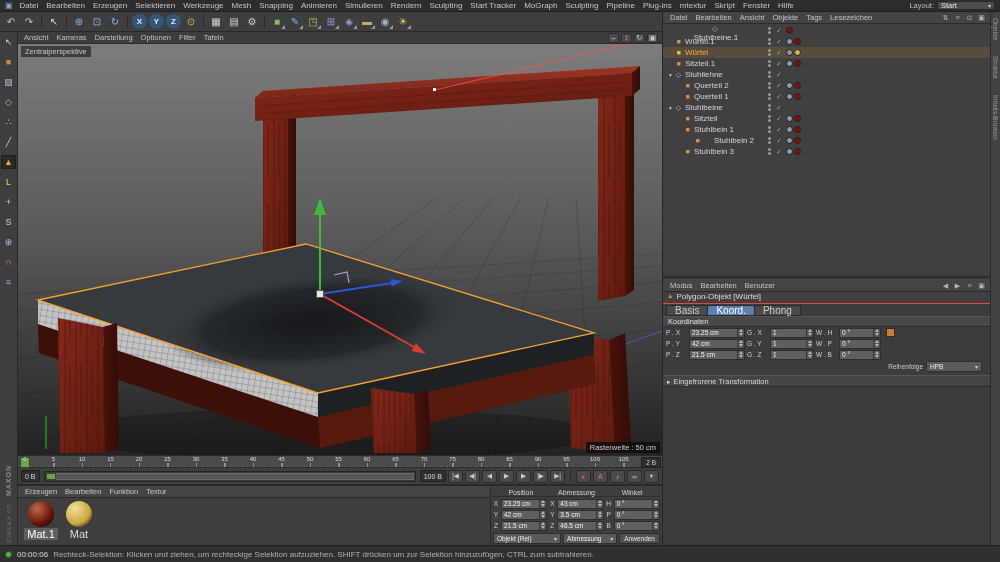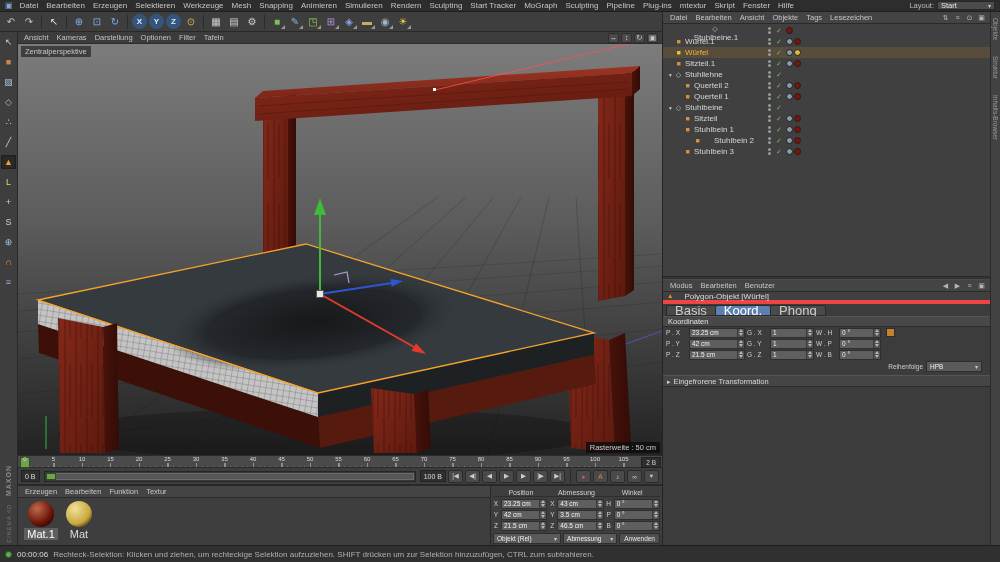--- a/index.html
+++ b/index.html
@@ -95,24 +95,24 @@
   .oic{width:9px;font-size:7px;text-align:center;margin-right:2px;flex:none}
   .onm{font-size:8px;color:#d6d6d6}
   .om-row.sel .onm{color:#f6b23c}
   .odots{display:flex;flex-direction:column;gap:1px;width:9px;align-items:center;flex:none}
   .odot{width:3px;height:3px;border-radius:50%;background:#9a9a9a}
   .ochk{width:10px;color:#6cc24f;font-size:7px;text-align:center;flex:none}
   .otags{display:flex;gap:1px;margin-left:2px}
   .otag{width:7px;height:7px;border-radius:50%;border:1px solid #1e1e1e}
   .splitter{height:4px;background:#333;border-top:1px solid #2a2a2a;border-bottom:1px solid #4a4a4a}
   .am{flex:1;background:#3c3c3c;display:flex;flex-direction:column}
-  .am-title{height:12px;display:flex;gap:11px;padding-left:4px;font-size:8px;color:#ddd;background:#404040;border-bottom:4px solid #ef4444}
+  .am-title{height:12px;display:flex;gap:3px;padding-left:4px;font-size:8px;color:#ddd;background:#404040;border-bottom:1px solid #ef4444}
   .am-oicon{font-size:6.5px;color:#e09030}
   .am-tabs{display:flex;padding:1px 0 0 3px;height:12px}
-  .am-tab{height:11px;padding:0 8px;display:flex;align-items:center;background:#4a4a4a;border:1px solid #2a2a2a;border-right:none;font-size:13px;color:#ccc;border-radius:2px 2px 0 0}
+  .am-tab{height:11px;padding:0 8px;display:flex;align-items:center;background:#4a4a4a;border:1px solid #2a2a2a;border-right:none;font-size:10px;color:#ccc;border-radius:2px 2px 0 0}
   .am-tab:last-child{border-right:1px solid #2a2a2a}
   .am-tab.active{background:#5b7fae;color:#fff}
   .am-section{height:11px;background:#484848;border-top:1px solid #555;border-bottom:1px solid #2c2c2c;display:flex;align-items:flex-end;padding-left:5px;font-size:7.5px;color:#e0e0e0}
   .am-row{display:flex;align-items:center;height:11px;padding-left:3px;gap:2px}
   .am-lb{width:21px;font-size:6.5px;color:#cfcfcf;white-space:nowrap;flex:none}
   .am-f1{flex:none;width:56px}
   .am-f2{flex:none;width:44px}
   .am-f3{flex:none;width:42px}
   .am-swatch{width:9px;height:9px;background:#c87f2e;border:1px solid #2c2c2c;margin-left:3px;flex:none}
   .am-order{display:flex;justify-content:flex-end;align-items:center;gap:3px;padding-right:8px;height:12px}

